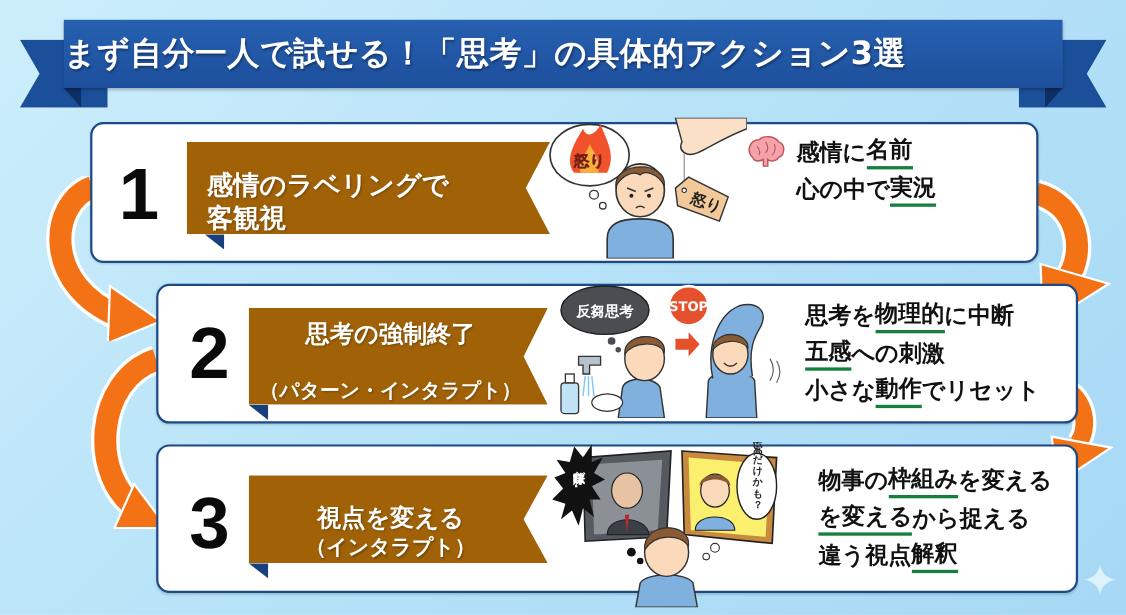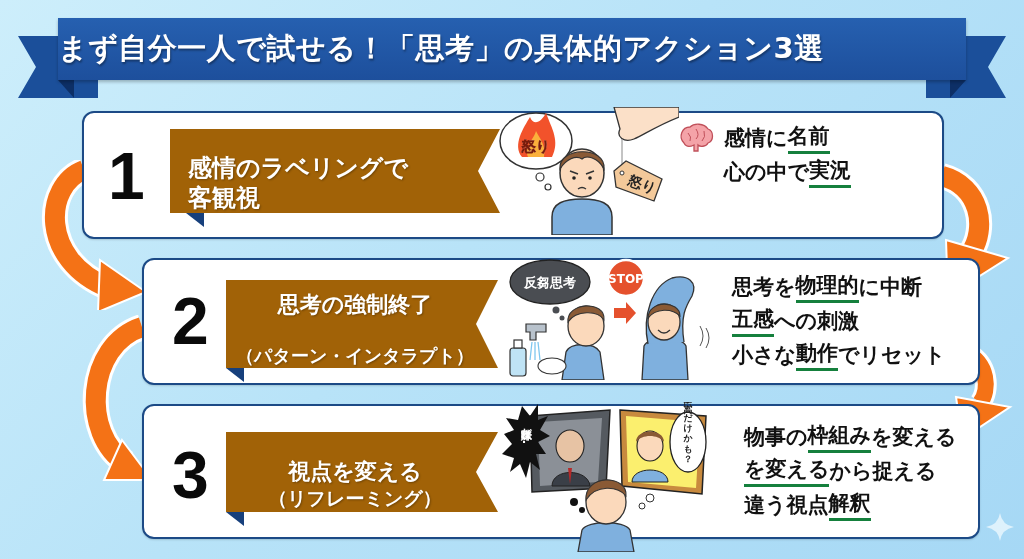--- a/index.html
+++ b/index.html
@@ -232,21 +232,21 @@
         <span>でリセット</span>
     </div>
   </div>
 </div>
 
 <div class="card card-3">
   <div class="step-num">3</div>
   <div class="label-ribbon">
     <div class="label-body">
       <span>視点を変える</span>
-      <span class="sub">（リフレーミング）</span>
+      <span class="sub">（インタラプト）</span>
     </div>
     <div class="label-fold"></div>
   </div>
   <svg class="illus" viewBox="0 0 215 150">
     <g>
       <polygon points="28,14 108,8 104,86 30,90" fill="#555a60" stroke="#222" stroke-width="1.5"></polygon>
       <polygon points="36,20 100,16 96,80 38,84" fill="#8b9097"></polygon>
       <ellipse cx="68" cy="44" rx="14" ry="16" fill="#e7c3a4" stroke="#222" stroke-width="1.1"></ellipse>
       <path d="M50 84 C 50 66, 86 66, 88 84 Z" fill="#3a3f47" stroke="#222" stroke-width="1"></path>
       <path d="M66 66 L70 66 L68 82 Z" fill="#b52a2a"></path>

